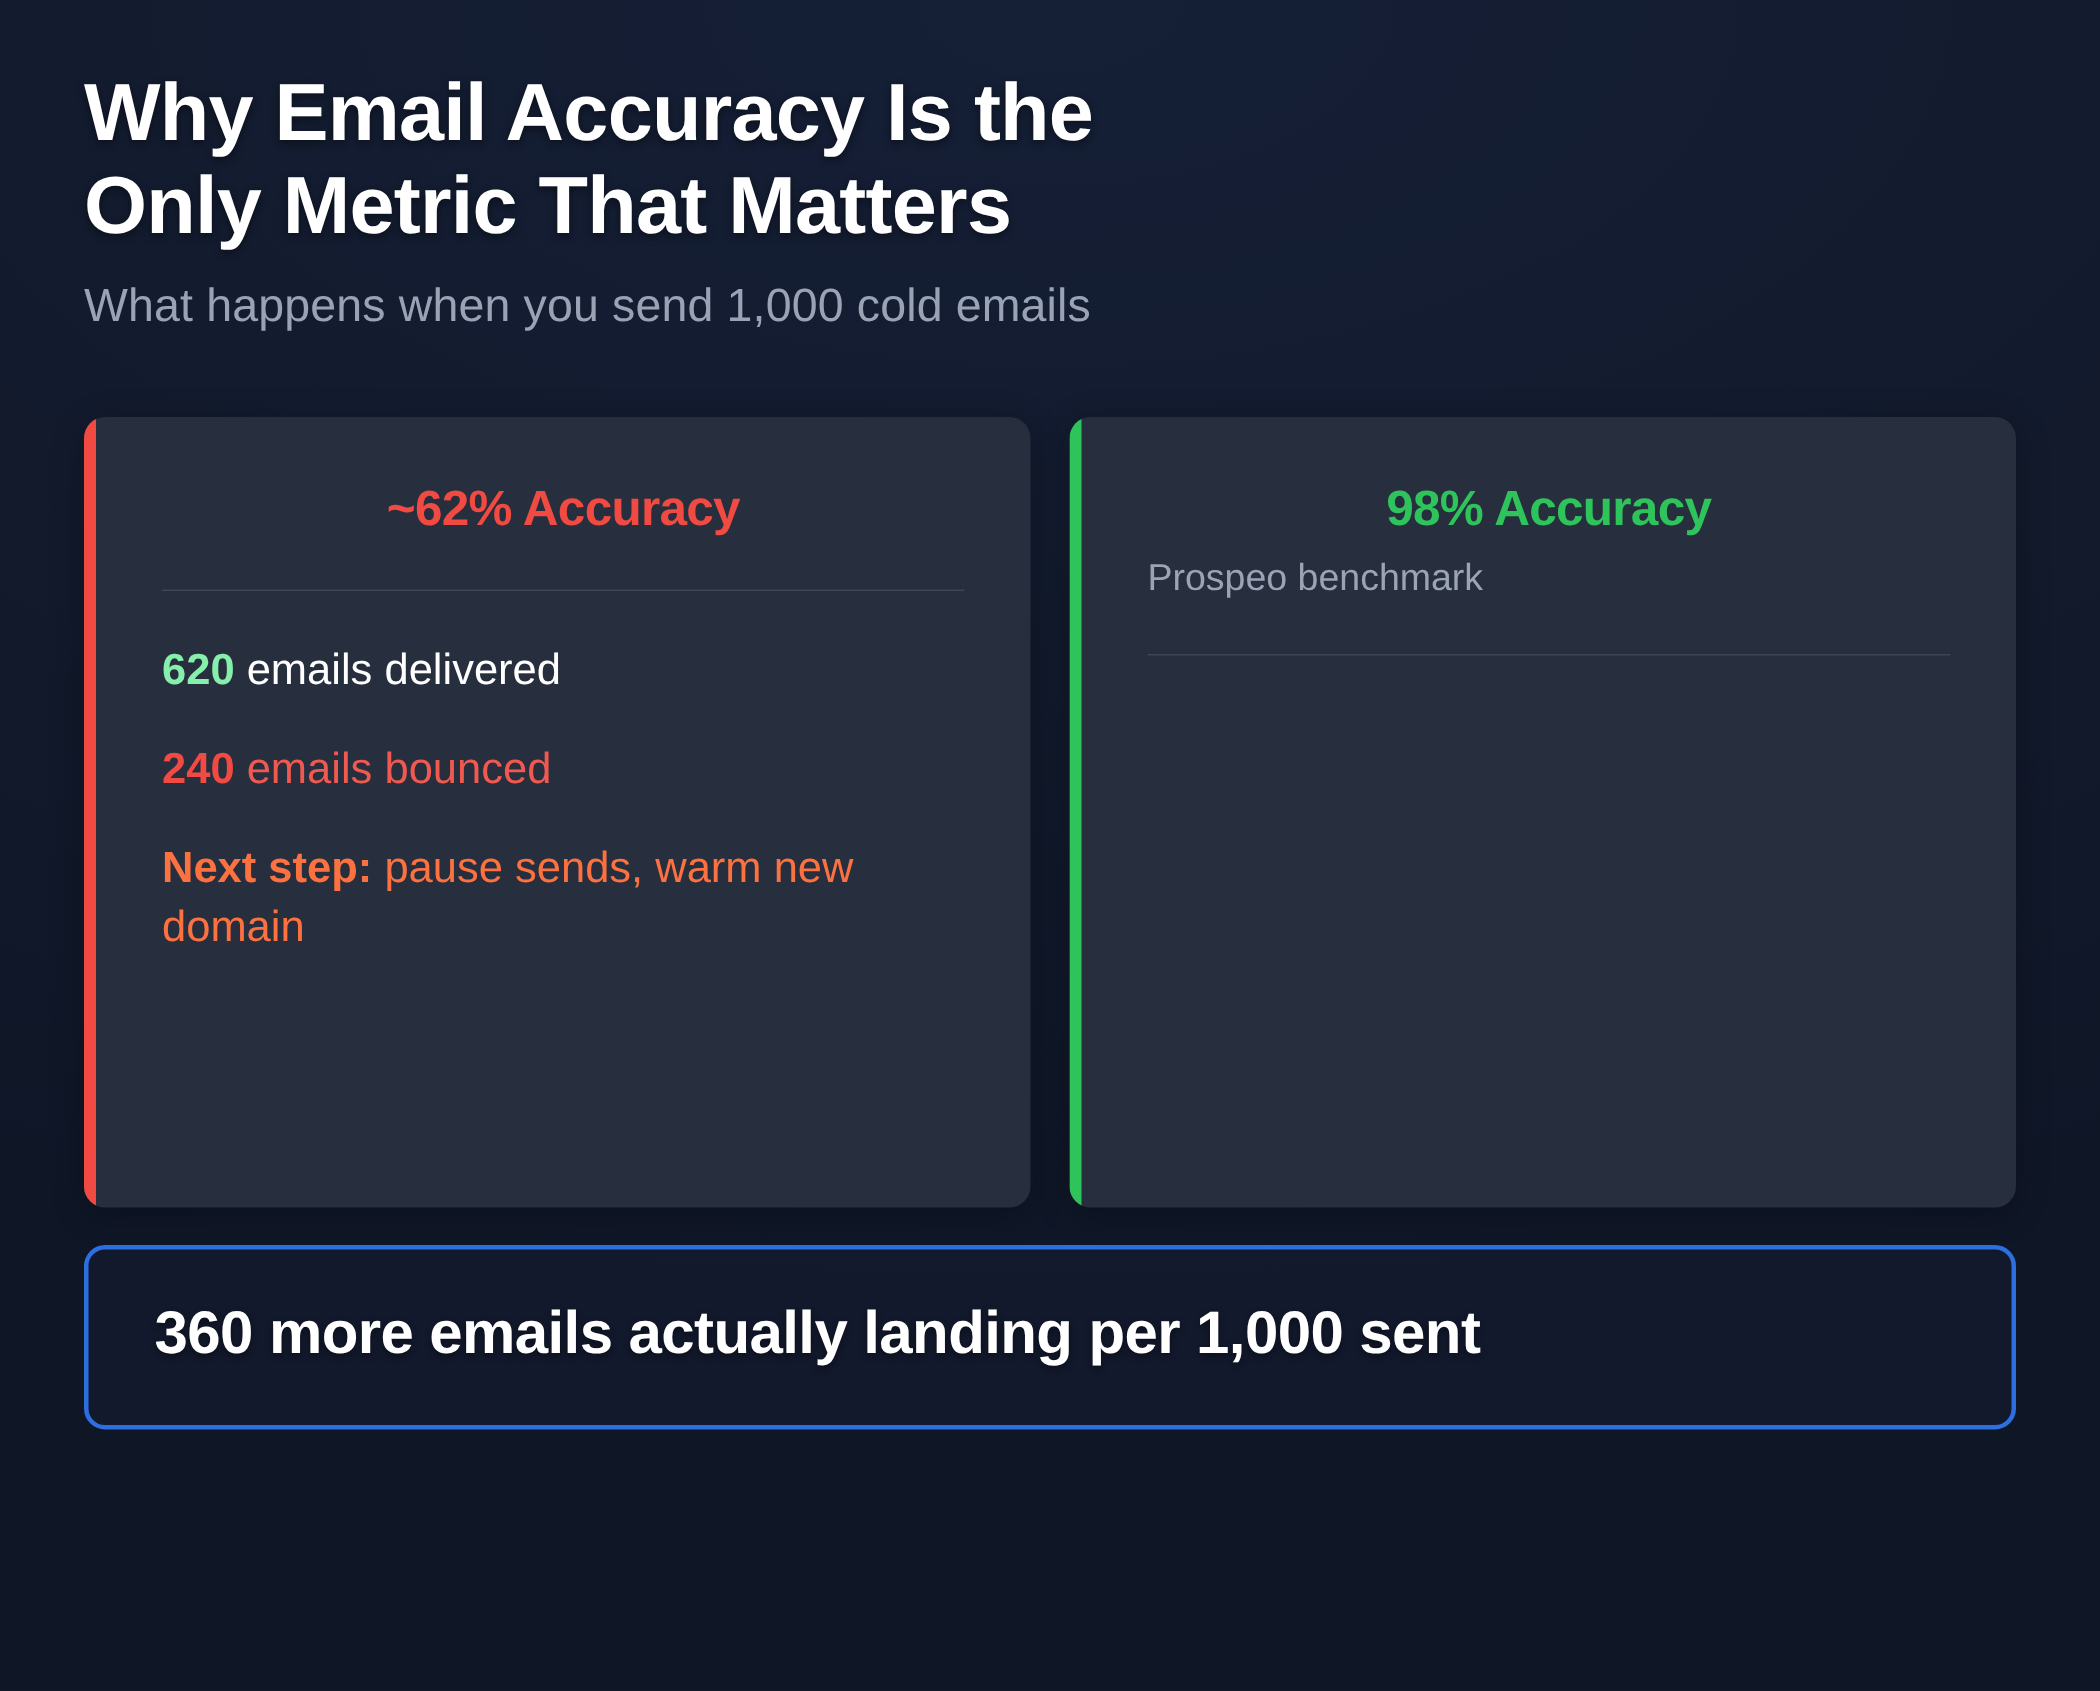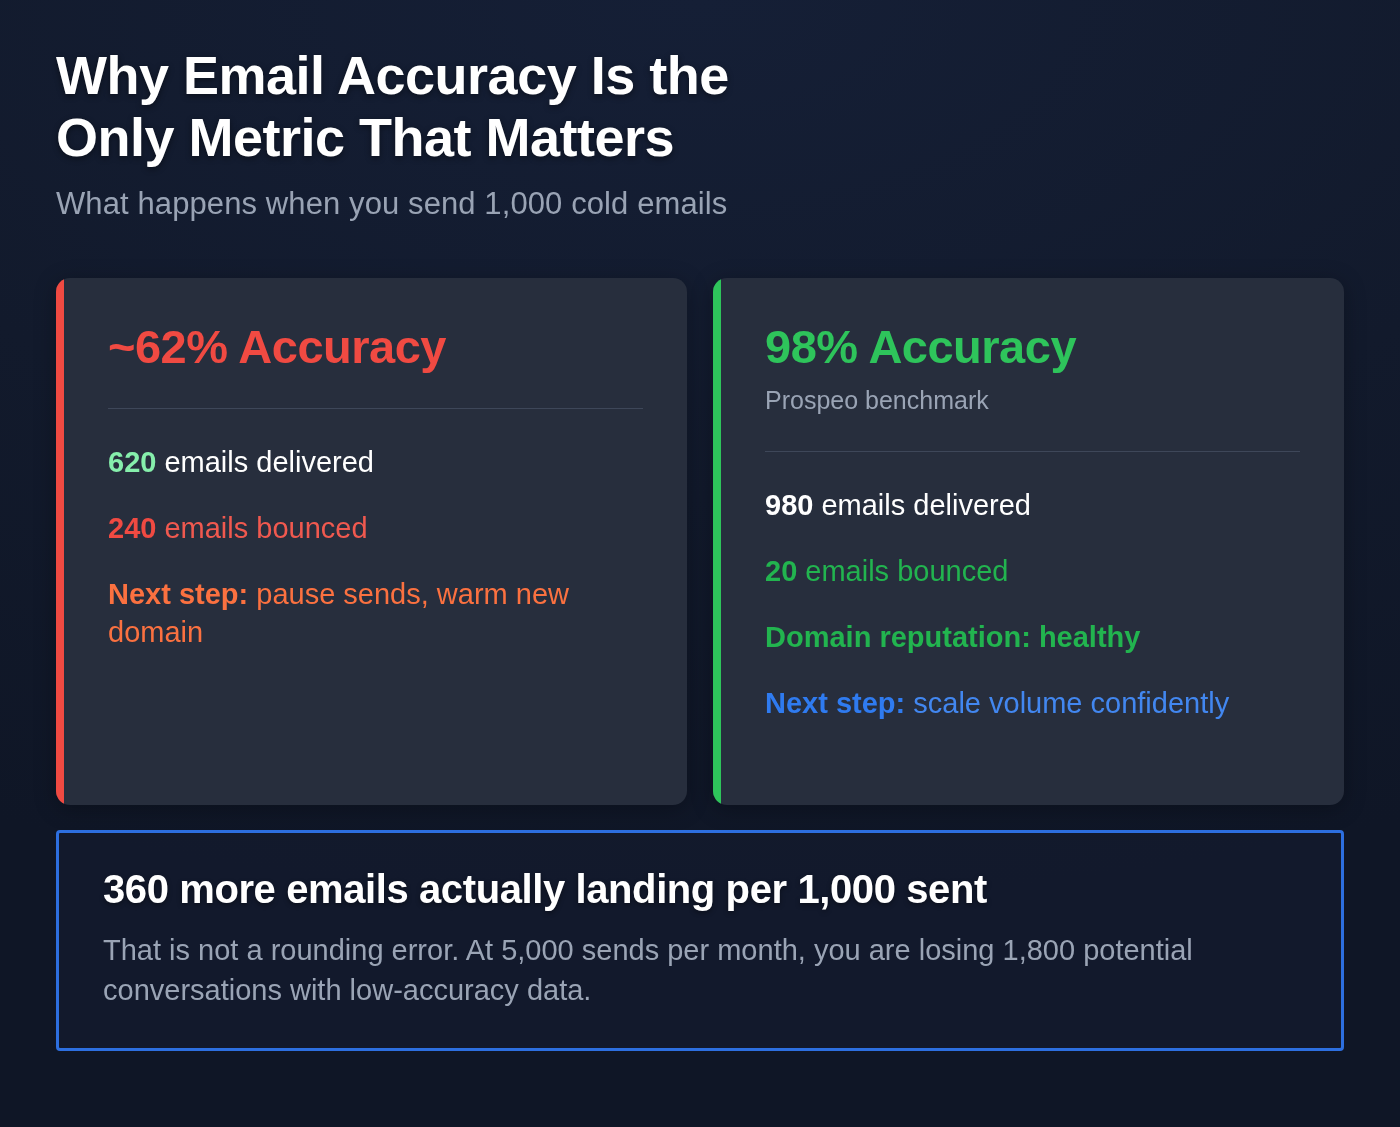--- a/index.html
+++ b/index.html
@@ -67,24 +67,25 @@
   .card .accent {
     position: absolute;
     left: 0;
     top: 0;
     bottom: 0;
     width: 8px;
     border-radius: 14px 0 0 14px;
   }
 
   .card-heading {
-    font-size: 47px;
+    font-size: 33px;
     font-weight: bold;
     letter-spacing: -0.5px;
     line-height: 1.05;
+    text-align: center;
   }
 
   .card-sub {
     margin-top: 14px;
     font-size: 25px;
     color: #9AA4B5;
   }
 
   .divider {
     height: 1px;
@@ -102,21 +103,21 @@
     margin-bottom: 28px;
   }
   .stat:last-child { margin-bottom: 0; }
 
   .stat b { font-weight: bold; }
 
   
   .highlight {
     margin-top: 25px;
     border: 3px solid #2D6FE0;
-    border-radius: 4px;
+    border-radius: 14px;
     background: rgba(22, 30, 50, 0.55);
     padding: 34px 56px 38px 44px;
   }
 
   .highlight-title {
     font-size: 40px;
     font-weight: bold;
     color: #FFFFFF;
     letter-spacing: -0.4px;
     text-shadow: 0 2px 5px rgba(0,0,0,0.4);
@@ -159,36 +160,21 @@
           <b style="color: rgb(251, 113, 64);">Next step:</b><span style="color: rgb(251, 113, 64);"> pause sends, warm new domain</span>
         </div>
       </div>
     </div>
 
     <div class="card">
       <div class="accent" style="background: rgb(46, 196, 91);"></div>
       <div class="card-heading" style="color: rgb(46, 196, 91);">98% Accuracy</div>
       <div class="card-sub">Prospeo benchmark</div>
       <div class="divider"></div>
-      <div class="stats">
-        <div class="stat">
-          <b style="color: rgb(255, 255, 255);">980</b><span style="color: rgb(255, 255, 255);"> emails delivered</span>
-        </div>
-        <div class="stat">
-          <b style="color: rgb(34, 180, 79);">20</b><span style="color: rgb(34, 180, 79);"> emails bounced</span>
-        </div>
-        <div class="stat">
-          <b style="color: rgb(34, 180, 79);">Domain reputation: healthy</b>
-        </div>
-        <div class="stat">
-          <b style="color: rgb(47, 123, 240);">Next step:</b><span style="color: rgb(66, 135, 240);"> scale volume confidently</span>
-        </div>
-      </div>
     </div>
 
   </div>
 
   <div class="highlight" style="border-color: rgb(45, 111, 224);">
     <div class="highlight-title">360 more emails actually landing per 1,000 sent</div>
-    <div class="highlight-body">That is not a rounding error. At 5,000 sends per month, you are losing 1,800 potential conversations with low-accuracy data.</div>
   </div>
 
 </div>
 
 </body></html>

